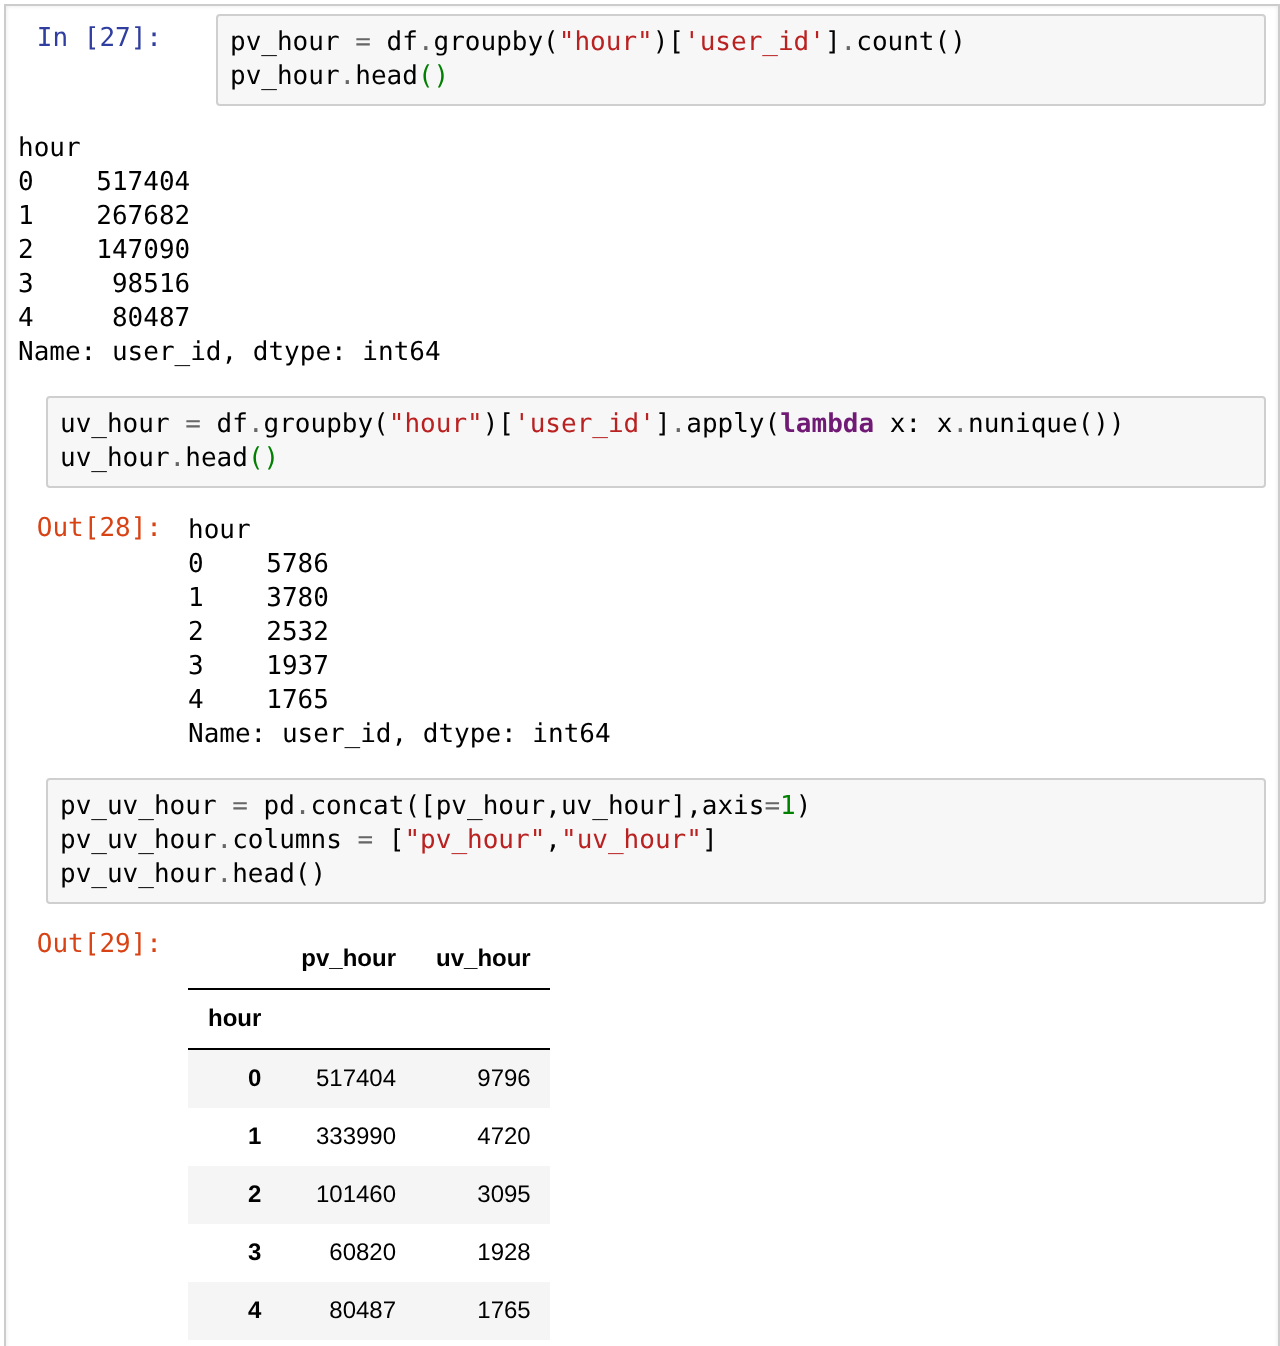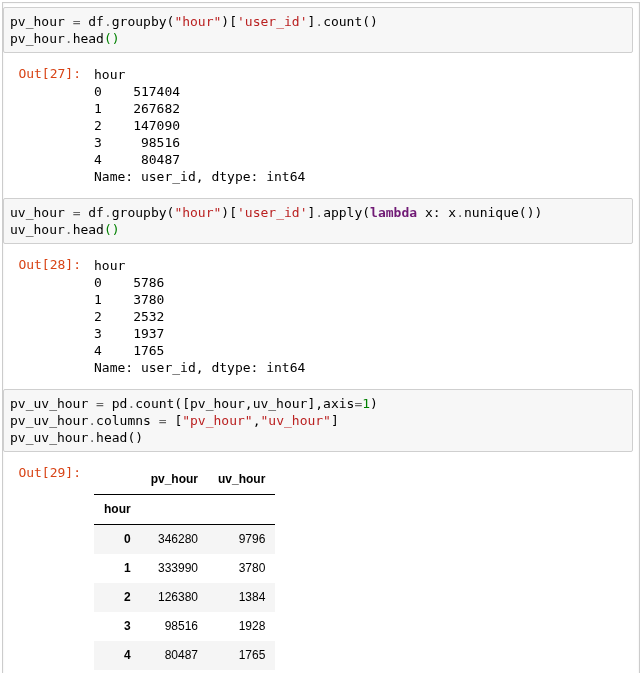--- a/index.html
+++ b/index.html
@@ -37,20 +37,21 @@
     border: 1px solid #cfcfcf;
     border-radius: 2px;
     background: #f7f7f7;
     padding: 5px 6px;
     margin-right: 6px;
     font-family: monospace;
     font-size: 13px;
     line-height: 17px;
     white-space: pre;
     overflow-x: auto;
+    margin-left: 20px;
   }
   .output-area {
     flex: 1;
     padding: 5px 6px;
     font-family: monospace;
     font-size: 13px;
     line-height: 17px;
     white-space: pre;
   }
   .output-area.table-out {
@@ -94,26 +95,26 @@
   table.dataframe tbody tr:nth-child(even) {
     background: #fff;
   }
 </style>
 </head>
 <body>
 
 <div class="notebook">
 
   <div class="cell">
+    <div class="prompt prompt-in"><span>In </span>[<span>27</span>]:</div>
     <div class="input-area"><span>pv_hour </span><span class="c-op">=</span><span> df</span><span class="c-op">.</span><span>groupby(</span><span class="c-str">"hour"</span><span>)[</span><span class="c-str">'user_id'</span><span>]</span><span class="c-op">.</span><span>count()</span>
 <span>pv_hour</span><span class="c-op">.</span><span>head</span><span class="c-num">()</span></div>
   </div>
 
   <div class="cell">
-    <div class="prompt prompt-out"><span>Out</span>[<span>27</span>]:</div>
     <div class="output-area">hour
 0    517404
 1    267682
 2    147090
 3     98516
 4     80487
 Name: user_id, dtype: int64</div>
   </div>
 
   <div class="cell">
@@ -126,21 +127,21 @@
     <div class="output-area">hour
 0    5786
 1    3780
 2    2532
 3    1937
 4    1765
 Name: user_id, dtype: int64</div>
   </div>
 
   <div class="cell">
-    <div class="input-area"><span>pv_uv_hour </span><span class="c-op">=</span><span> pd</span><span class="c-op">.</span><span>count([pv_hour,uv_hour],axis</span><span class="c-op">=</span><span class="c-num">1</span><span>)</span>
+    <div class="input-area"><span>pv_uv_hour </span><span class="c-op">=</span><span> pd</span><span class="c-op">.</span><span>concat([pv_hour,uv_hour],axis</span><span class="c-op">=</span><span class="c-num">1</span><span>)</span>
 <span>pv_uv_hour</span><span class="c-op">.</span><span>columns </span><span class="c-op">=</span><span> [</span><span class="c-str">"pv_hour"</span><span>,</span><span class="c-str">"uv_hour"</span><span>]</span>
 <span>pv_uv_hour</span><span class="c-op">.</span><span>head()</span></div>
   </div>
 
   <div class="cell">
     <div class="prompt prompt-out"><span>Out</span>[<span>29</span>]:</div>
     <div class="output-area table-out">
       <table class="dataframe">
         <thead>
           <tr>
@@ -151,36 +152,36 @@
           <tr class="idx-name">
             <th>hour</th>
             <th></th>
               <th></th>
           </tr>
         </thead>
         <tbody>
 
         <tr>
               <th>0</th>
-              <td>346280</td>
+              <td>517404</td>
               <td>9796</td>
             </tr>
             <tr>
               <th>1</th>
               <td>333990</td>
-              <td>3780</td>
+              <td>4720</td>
             </tr>
             <tr>
               <th>2</th>
-              <td>126380</td>
-              <td>1384</td>
+              <td>101460</td>
+              <td>3095</td>
             </tr>
             <tr>
               <th>3</th>
-              <td>98516</td>
+              <td>60820</td>
               <td>1928</td>
             </tr>
             <tr>
               <th>4</th>
               <td>80487</td>
               <td>1765</td>
             </tr>
           </tbody>
       </table>
     </div>

